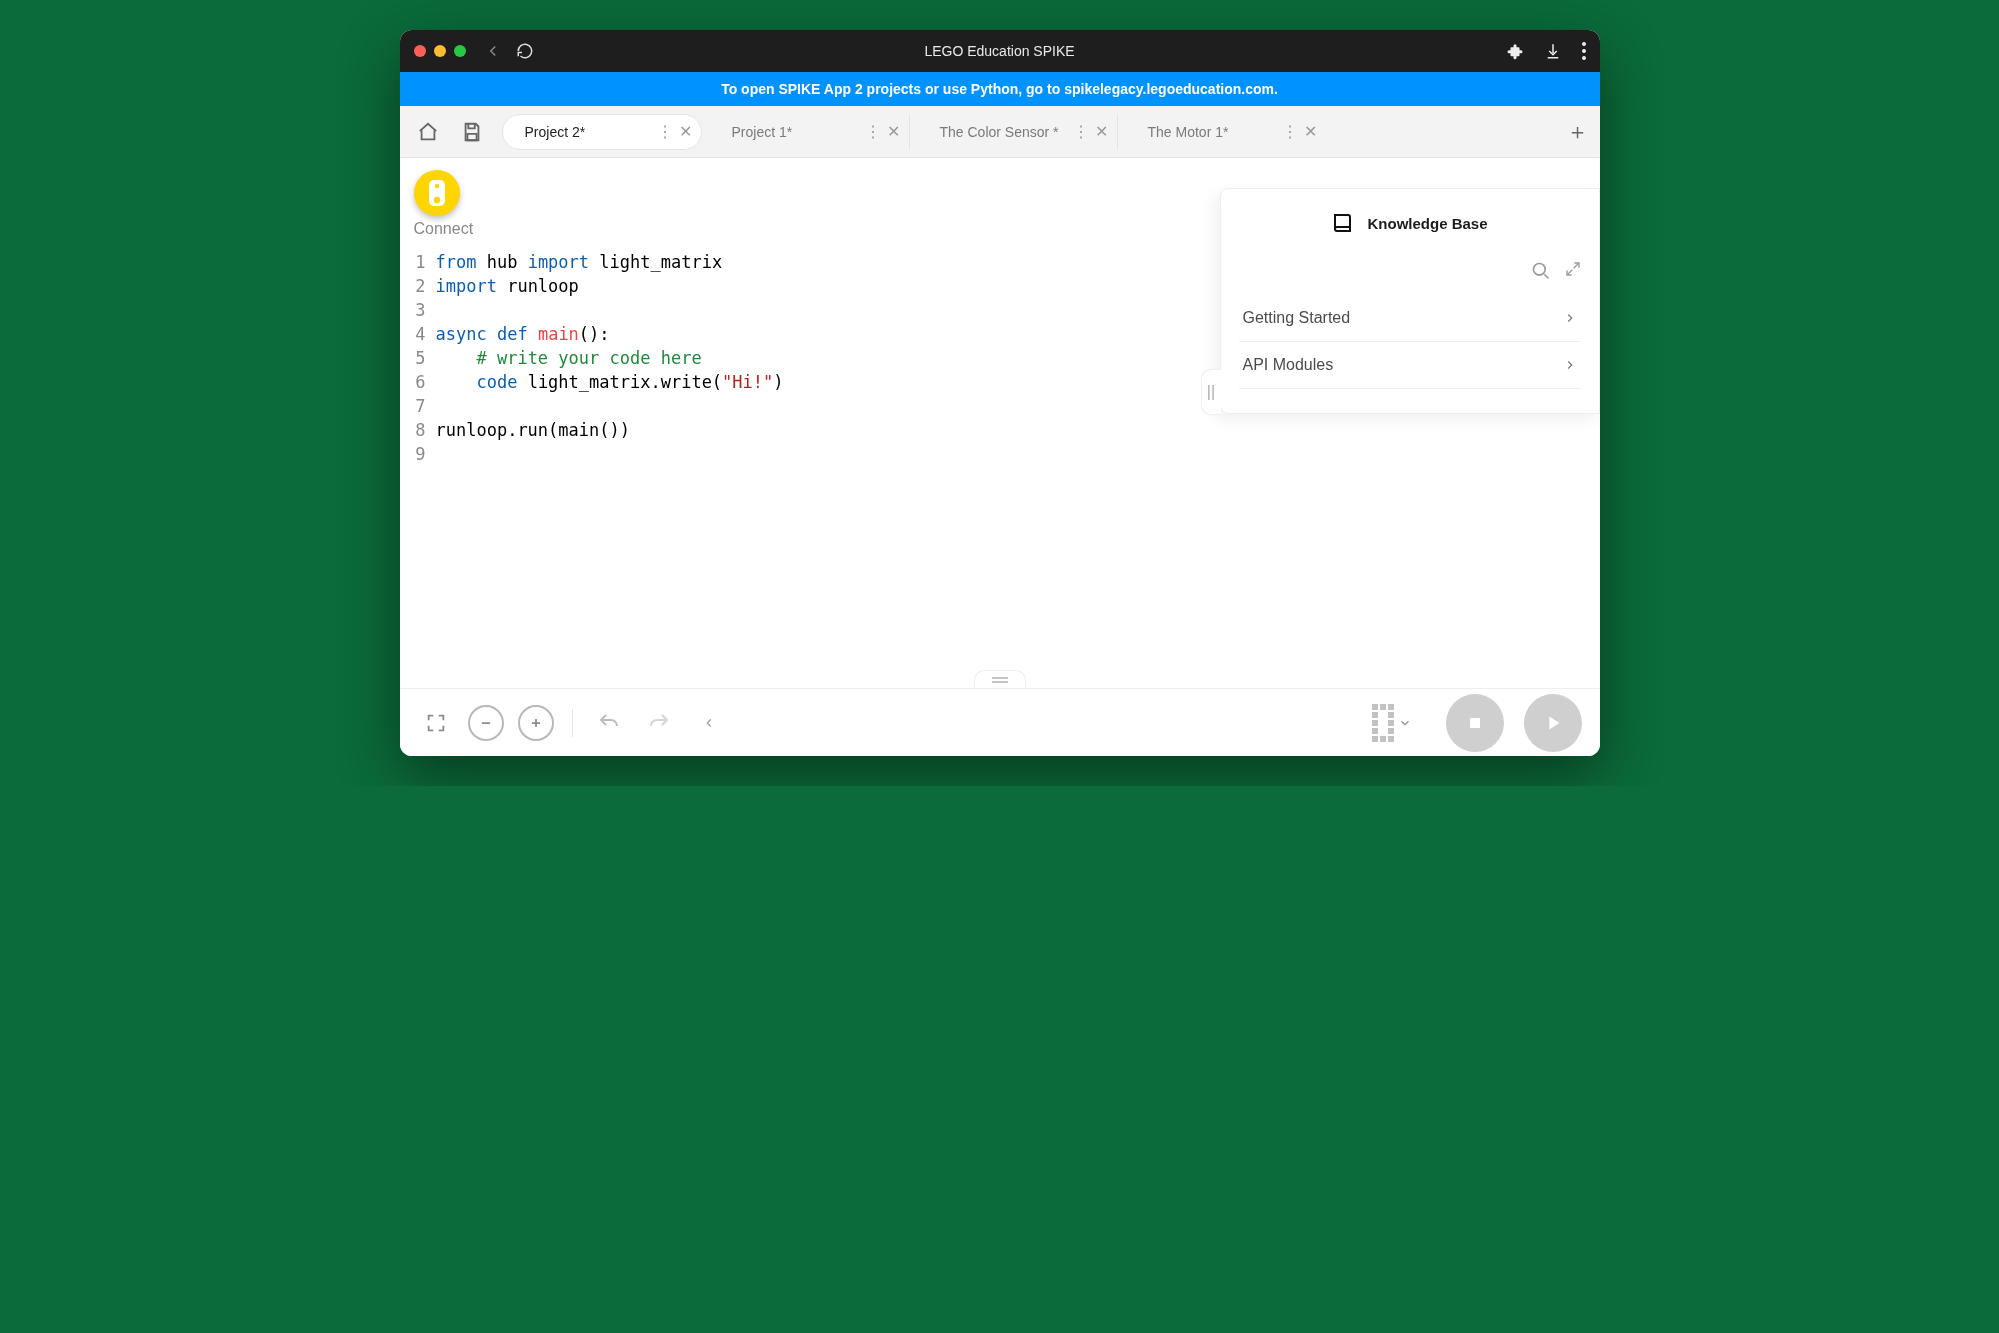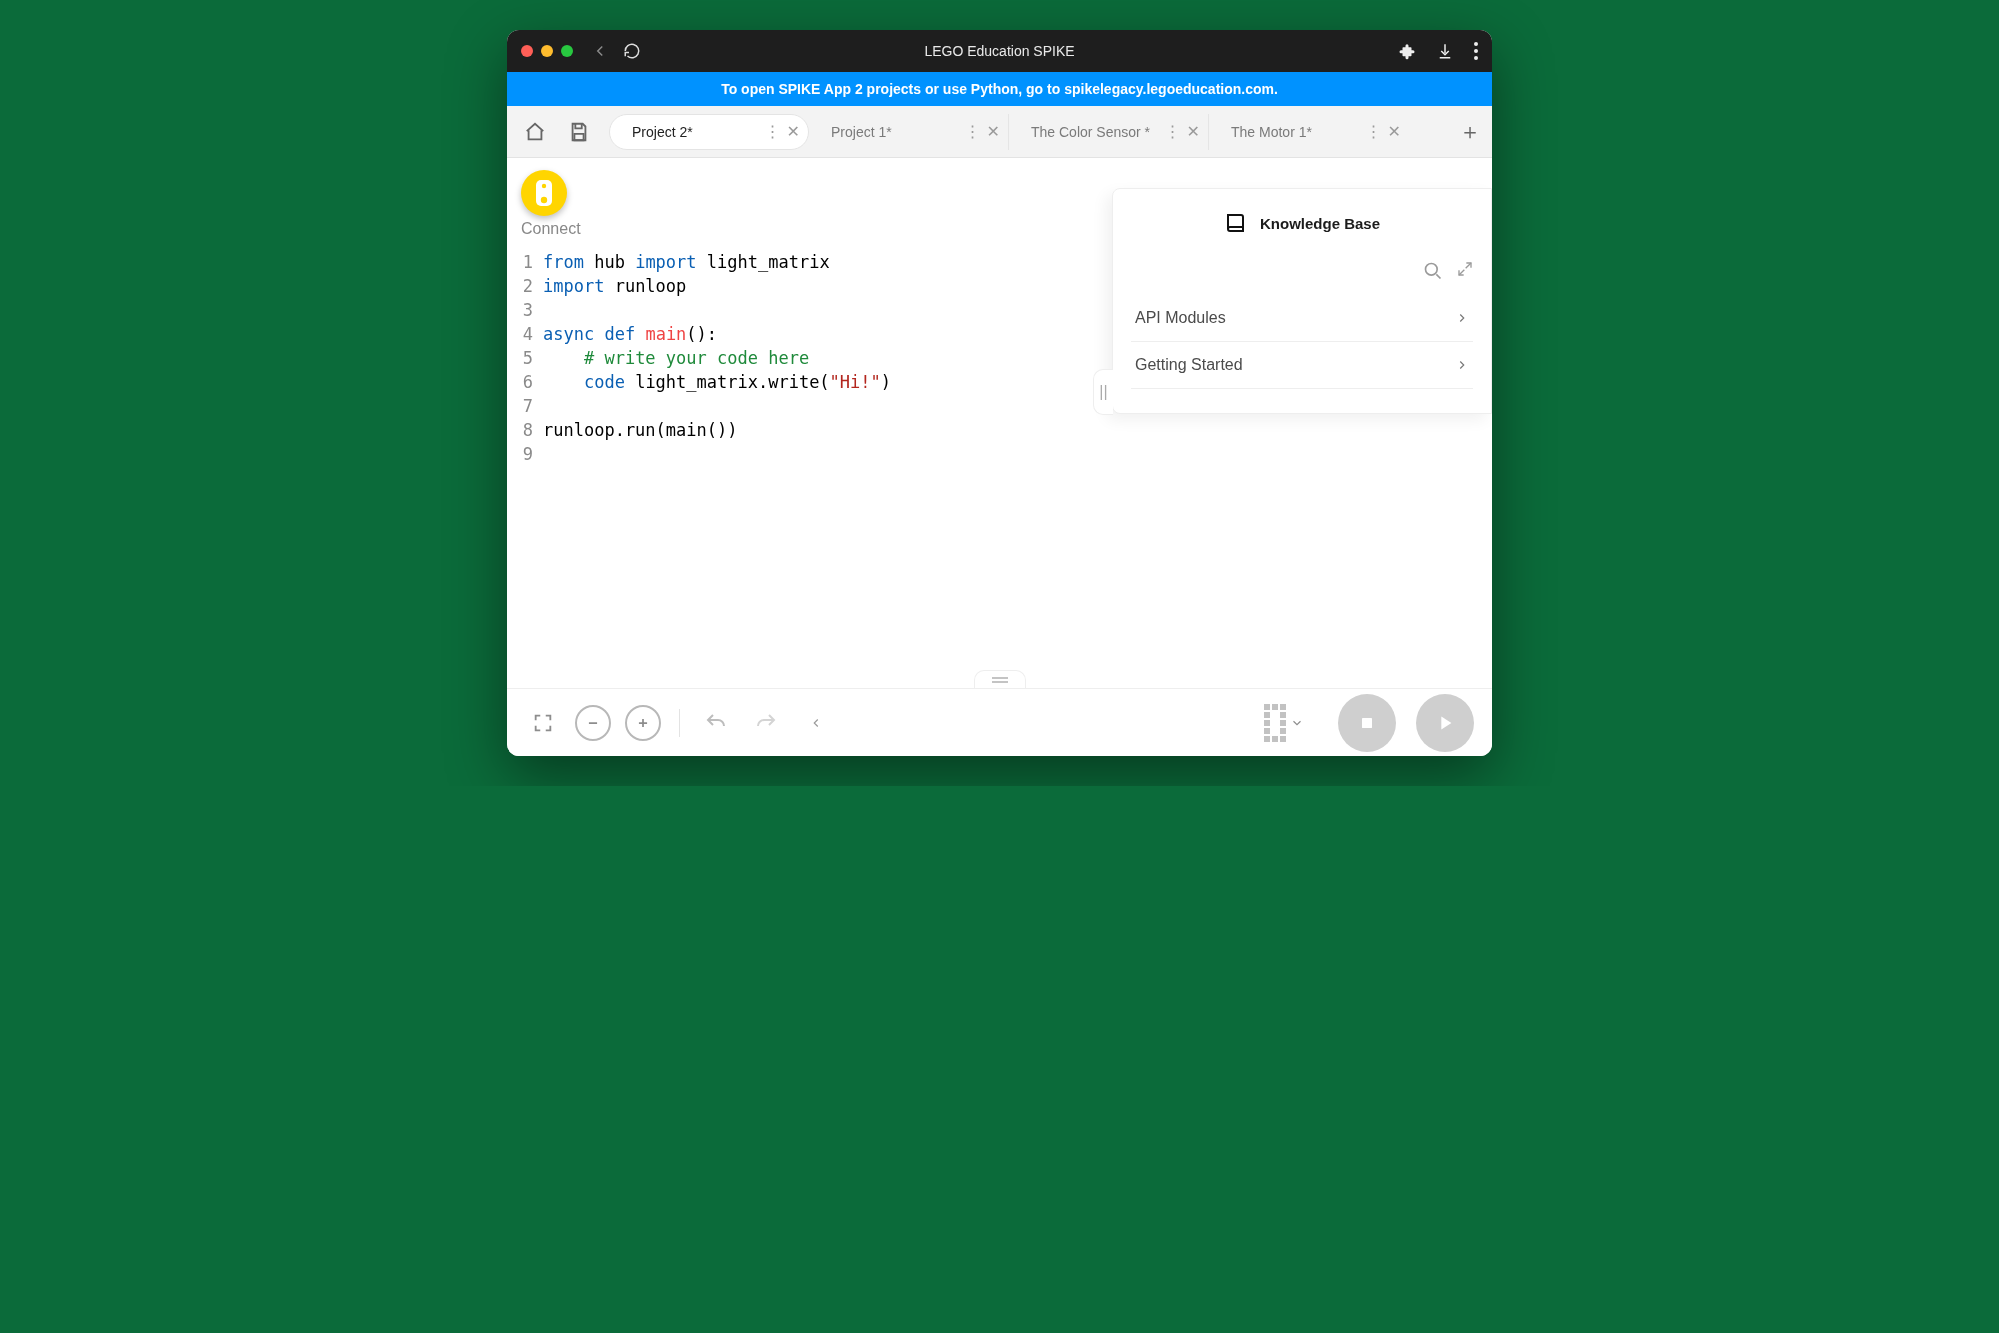--- a/index.html
+++ b/index.html
@@ -5,21 +5,21 @@
   * { box-sizing: border-box; margin: 0; padding: 0; }
   body {
     font-family: -apple-system, BlinkMacSystemFont, "Segoe UI", sans-serif;
     background: #0b6b3a;
     display: flex;
     align-items: flex-start;
     justify-content: center;
     padding: 30px;
   }
   .window {
-    width: 985px;
+    width: 1200px;
     background: #fff;
     border-radius: 12px;
     overflow: hidden;
     box-shadow: 0 20px 60px rgba(0,0,0,0.45);
   }
   
   .titlebar {
     height: 42px;
     background: #1e1e1e;
     display: flex;
@@ -52,21 +52,21 @@
     display:flex;
     align-items:center;
     background:#f3f3f3;
     border-bottom:1px solid #e3e3e3;
     height:52px;
     padding-left:6px;
   }
   .tb-btn {
     width:44px; height:44px; display:flex; align-items:center; justify-content:center; color:#555;
   }
-  .tabs { display:flex; align-items:flex-start; flex:1; padding-left:8px; gap:0; }
+  .tabs { display:flex; align-items:flex-start; flex:1; padding-left:8px; gap:8px; }
   .tab {
     display:flex; align-items:center; gap:10px;
     padding:0 8px 0 22px; height:36px;
     color:#7a7a7a; font-size:14px;
     border-right:1px solid #e5e5e5;
     min-width:200px;
     position:relative;
   }
   .tab.active {
     background:#fff; color:#222;
@@ -318,35 +318,35 @@
         <span>
           <svg width="16" height="16" viewBox="0 0 24 24" fill="none" stroke="#9a9a9a" stroke-width="2">
               <path d="M14 3h7v7"></path>
               <path d="M10 21H3v-7"></path>
               <path d="M21 3l-8 8"></path>
               <path d="M3 21l8-8"></path>
             </svg>
         </span>
       </div>
       <div class="kb-item">
+        <span>Getting Started</span>
+        <span>
+          <svg width="14" height="14" viewBox="0 0 24 24" fill="none" stroke="#777" stroke-width="2">
+              <path d="M9 6l6 6-6 6"></path>
+            </svg>
+        </span>
+      </div>
+      <div class="kb-item">
         <span>API Modules</span>
         <span>
           <svg width="14" height="14" viewBox="0 0 24 24" fill="none" stroke="#777" stroke-width="2">
               <path d="M9 6l6 6-6 6"></path>
             </svg>
         </span>
       </div>
-      <div class="kb-item">
-        <span>Getting Started</span>
-        <span>
-          <svg width="14" height="14" viewBox="0 0 24 24" fill="none" stroke="#777" stroke-width="2">
-              <path d="M9 6l6 6-6 6"></path>
-            </svg>
-        </span>
-      </div>
     </div>
 
     <div class="bottom-handle">
       <svg width="20" height="8" viewBox="0 0 20 8" stroke="#c4c4c4" stroke-width="2">
           <path d="M2 2h16M2 6h16"></path>
         </svg>
     </div>
   </div>
 
   <div class="footer">

